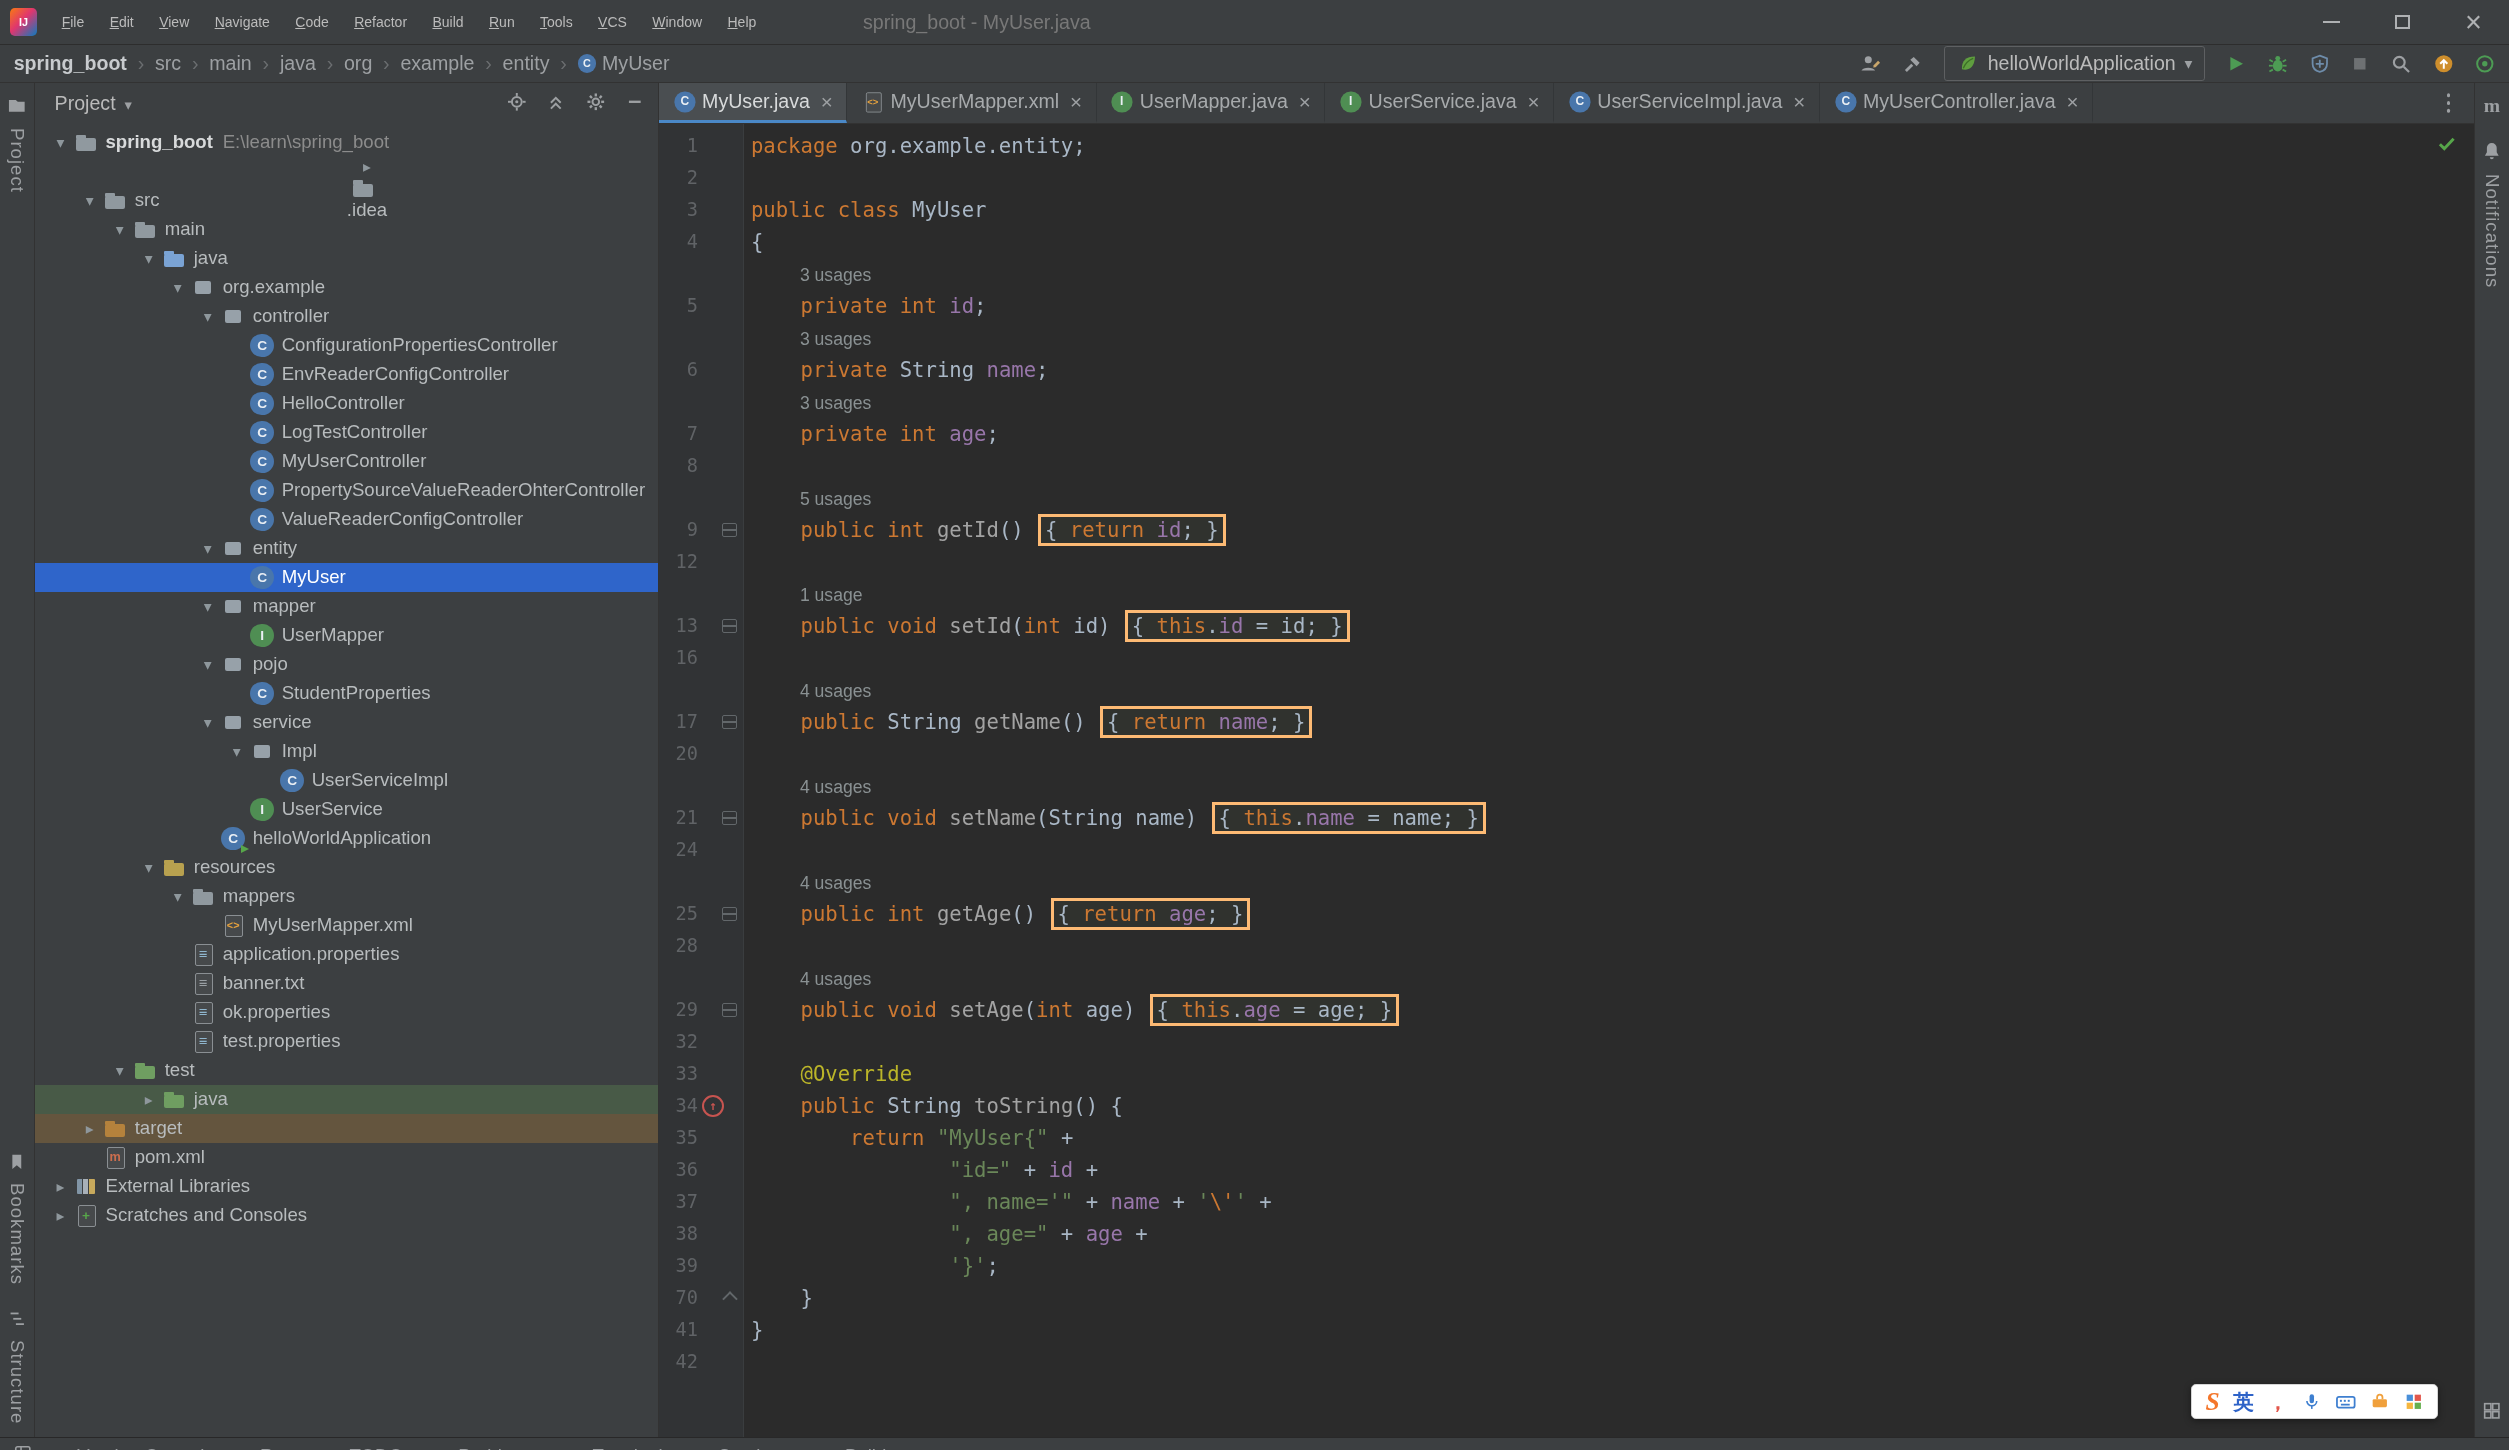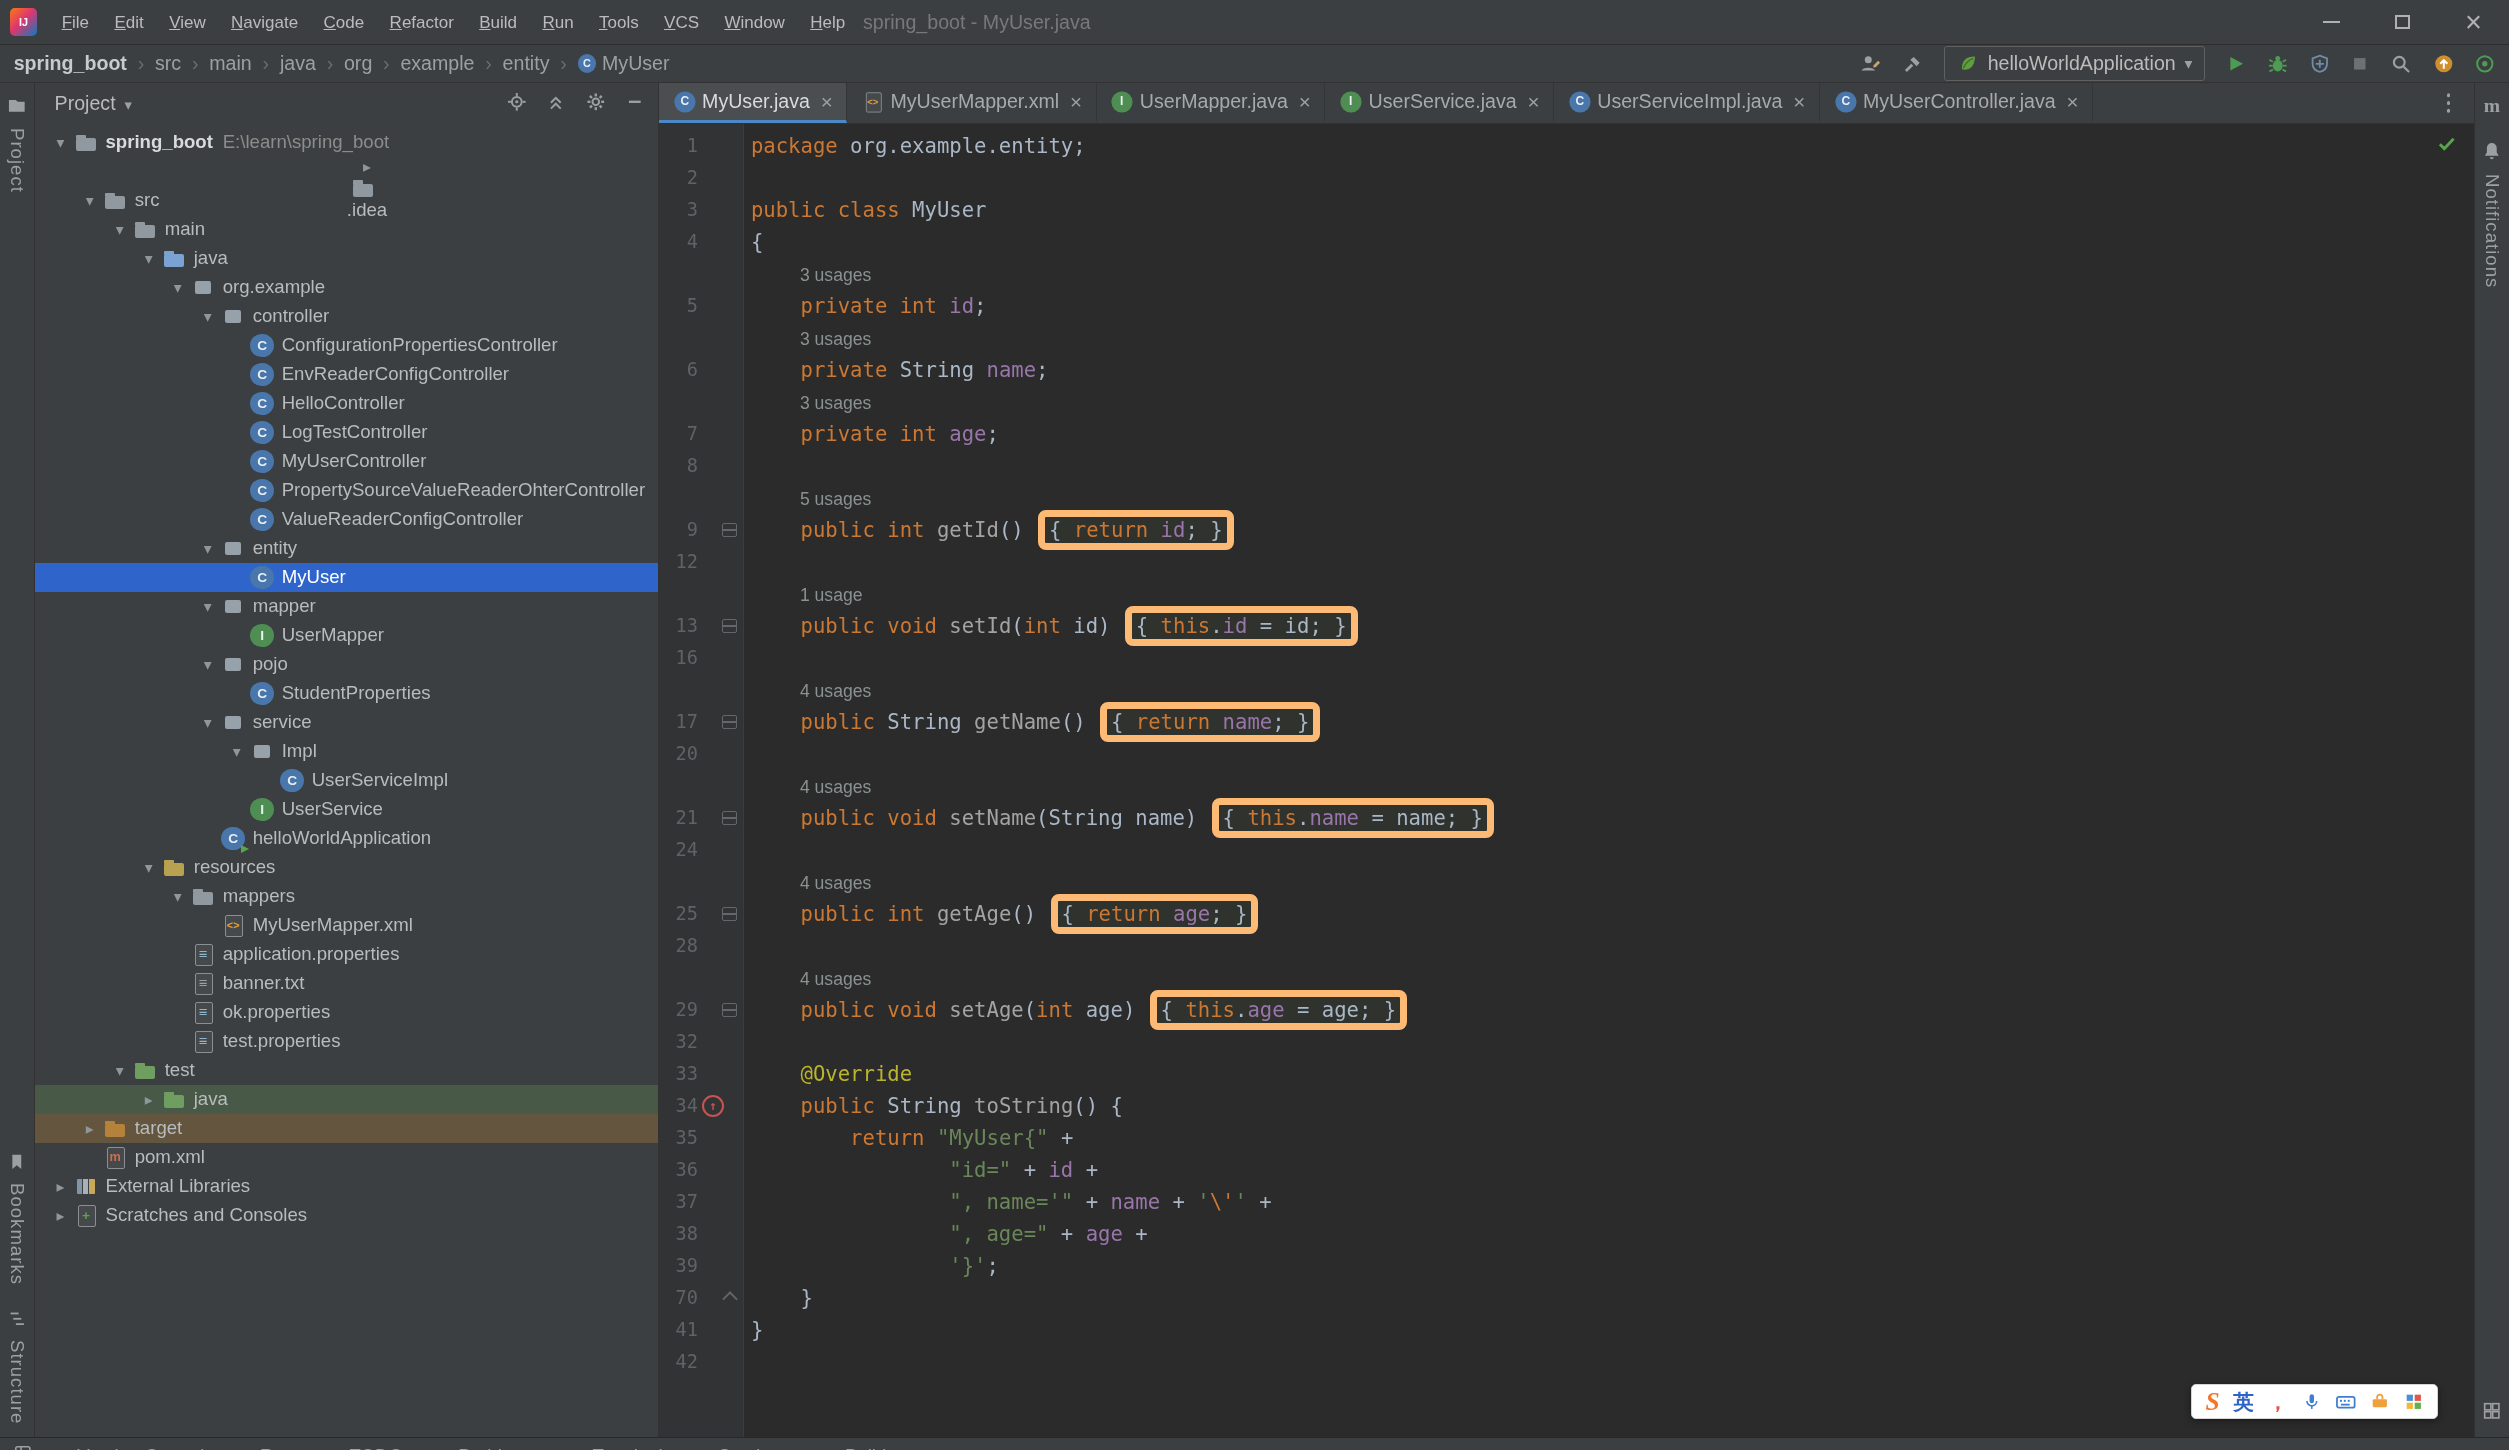--- a/index.html
+++ b/index.html
@@ -7,21 +7,21 @@
     font-family:"Liberation Sans",sans-serif; position:relative; }
 
   
   .titlebar { height:45px; background:#3C3F41; border-bottom:1px solid #2D2D2D;
     display:flex; align-items:center; position:relative; }
   .app-logo { width:27.4px; height:27.4px; margin:0 11.8px 0 9.8px; border-radius:4.9px;
     background:linear-gradient(135deg,#F97A12,#E0366E 45%,#0A7BBF); display:flex;
     align-items:center; justify-content:center; }
   .app-logo::after { content:"IJ"; color:#FFF; font:700 10.8px "Liberation Sans",sans-serif; }
   .menubar { display:flex; align-items:center; }
-  .menu-item { color:#BBBBBB; font-size:17px; padding:0 12.7px; line-height:45px; cursor:default; }
+  .menu-item { color:#BBBBBB; font-size:14px; padding:0 12.7px; line-height:45px; cursor:default; }
   .menu-item::first-letter { text-decoration:underline; }
   .win-title { position:absolute; left:863px; color:#787878; font-size:19.6px; }
   .win-controls { margin-left:auto; display:flex; height:45px; }
   .win-btn { width:71px; height:45px; display:flex; align-items:center; justify-content:center; }
   .wb-min { width:17.6px; height:2px; background:#AFB1B3; }
   .wb-max { width:14.7px; height:14.7px; border:2px solid #AFB1B3; }
   .wb-close::before { content:"×"; color:#AFB1B3; font-size:29px; line-height:1; }
 
   
   .navbar { height:38px; background:#3C3F41; border-bottom:1px solid #323232;
@@ -128,21 +128,21 @@
     background:linear-gradient(#0000 0 4.9px,#62676A 4.9px 6.9px,#0000 6.9px); }
   .gm-foldend::after { content:""; width:8.8px; height:8.8px; border-left:2px solid #62676A;
     border-top:2px solid #62676A; transform:rotate(45deg) translateY(2px); }
   .gm-override { justify-content:flex-start; padding-left:3.9px; }
   .gm-override::before { content:"↑"; width:18.6px; height:18.6px; border-radius:50%;
     border:2px solid #C75450; color:#C75450; display:flex; align-items:center; justify-content:center;
     font:700 12.7px "DejaVu Sans Mono",monospace; }
   .ctext { padding-left:6.9px; font:20.6px/32px "DejaVu Sans Mono",monospace; color:#A9B7C6; }
   .tk-kw { color:#CC7832; } .tk-d { color:#A9B7C6; } .tk-f { color:#9876AA; }
   .tk-m { color:#a3a3a3; } .tk-s { color:#6A8759; } .tk-a { color:#BBB529; } .tk-e { color:#CC7832; }
-  .foldbox { border:7px solid #fdba74; border-radius:8px; padding:1px 3.9px; margin-left:2px;
+  .foldbox { border:3px solid #fdba74; border-radius:0; padding:1px 3.9px; margin-left:2px;
     background:rgba(89,110,72,0.12); }
   .hint { margin-left:49px; font:17.6px "Liberation Sans",sans-serif; color:#8A9193; }
   .caret { display:inline-block; width:2px; height:24.5px; background:#C8C8C8; vertical-align:middle; }
   .inspect { position:absolute; top:7.8px; right:15.7px; z-index:2; }
 
   
   .statusbar { position:absolute; left:0; right:0; top:1437px; height:39px; background:#3C3F41;
     border-top:1px solid #282828; display:flex; align-items:flex-start; padding:6.9px 0 0 13.7px; z-index:5; }
   .sb-items { display:inline-flex; margin-left:25.5px; }
   .sb-item { display:inline-flex; align-items:center; gap:7.8px; margin-right:35px;

